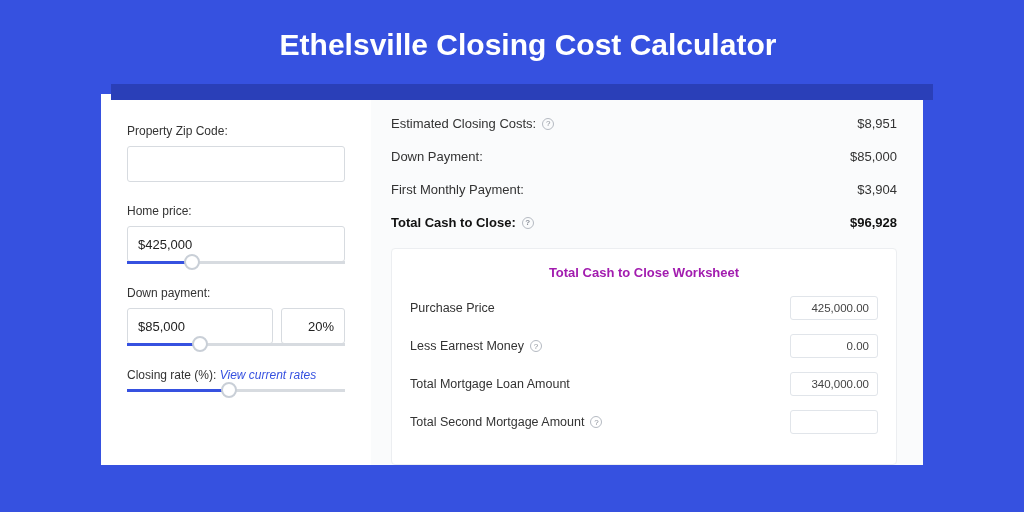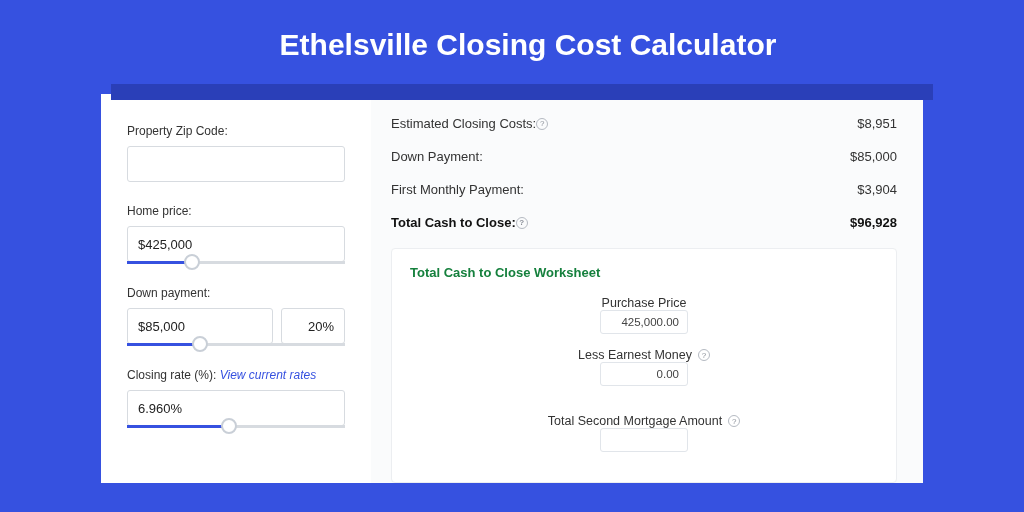--- a/index.html
+++ b/index.html
@@ -16,25 +16,25 @@
   .slider-track { width: 100%; height: 3px; background: #d7dbe0; position: relative; margin-top: -1px; }
   .slider-fill { height: 3px; background: #3651e0; position: absolute; left: 0; top: 0; }
   .slider-thumb { width: 16px; height: 16px; background: #fff; border: 2px solid #c9cfd7; border-radius: 50%; position: absolute; top: -7px; }
   .dp-row { display: flex; gap: 8px; }
   .dp-amt { flex: 1; }
   .dp-pct { width: 64px; text-align: right; }
   .link { color: #3651e0; text-decoration: none; font-size: 12px; font-style: italic; }
   .summary-title { font-size: 13px; font-weight: 700; color: #222; margin-bottom: 18px; }
   .summary-row { display: flex; justify-content: space-between; align-items: center; font-size: 13px; color: #333; margin-bottom: 18px; }
   .summary-row.bold { font-weight: 700; color: #111; }
-  .summary-label { display: flex; align-items: center; gap: 0; justify-content: center; }
+  .summary-label { display: flex; align-items: center; gap: 6px; justify-content: center; }
   .help-icon { width: 12px; height: 12px; border: 1px solid #b5bac2; border-radius: 50%; display: inline-flex; align-items: center; justify-content: center; font-size: 8px; color: #8a8f98; cursor: pointer; }
   .worksheet-card { background: #fff; border: 1px solid #eceef1; border-radius: 4px; padding: 16px 18px; margin-top: 4px; }
-  .worksheet-title { font-size: 13px; font-weight: 700; color: #15803d; margin-bottom: 16px; }
-  .ws-row { display: flex; justify-content: space-between; align-items: center; font-size: 12.5px; color: #333; margin-bottom: 14px; flex-direction: column; }
+  .worksheet-title { font-size: 13px; font-weight: 700; color: #a21caf; margin-bottom: 16px; text-align: center; }
+  .ws-row { display: flex; justify-content: space-between; align-items: center; font-size: 12.5px; color: #333; margin-bottom: 14px; }
   .ws-label { display: flex; align-items: center; gap: 6px; }
   .ws-value { width: 88px; height: 24px; border: 1px solid #e1e5ea; border-radius: 3px; font-size: 11.5px; text-align: right; padding: 0 8px; color: #444; background: #fff; }
 </style>
 </head>
 <body>
 
 <div class="page-title">Ethelsville Closing Cost Calculator</div>
 <div class="shadow-bar"></div>
 
 <div class="calc">
@@ -65,21 +65,20 @@
         <div class="slider-fill" style="width:32%"></div>
         <div class="slider-thumb" style="left:30%"></div>
       </div>
     </div>
 
     <div class="field-group">
       <label class="field-label">
         <span>Closing rate (%):</span>
         <a href="#" class="link">View current rates</a>
       </label>
-      <input class="text-input" value="6.960%" style="">
       <div class="slider-track">
         <div class="slider-fill" style="width:45%"></div>
         <div class="slider-thumb" style="left:43%"></div>
       </div>
     </div>
 
   </div>
 
   <div class="right">
 
@@ -126,20 +125,24 @@
 
       <div class="ws-row">
         <span class="ws-label">
           <span>Less Earnest Money</span>
           <span class="help-icon">?</span>
         </span>
         <input class="ws-value" value="0.00" style="">
       </div>
 
       <div class="ws-row">
+        <span class="ws-label">
+          <span>Total Mortgage Loan Amount</span>
+        </span>
+        <input class="ws-value" value="340,000.00" style="">
       </div>
 
       <div class="ws-row">
         <span class="ws-label">
           <span>Total Second Mortgage Amount</span>
           <span class="help-icon">?</span>
         </span>
         <input class="ws-value" value="" style="">
       </div>
 

